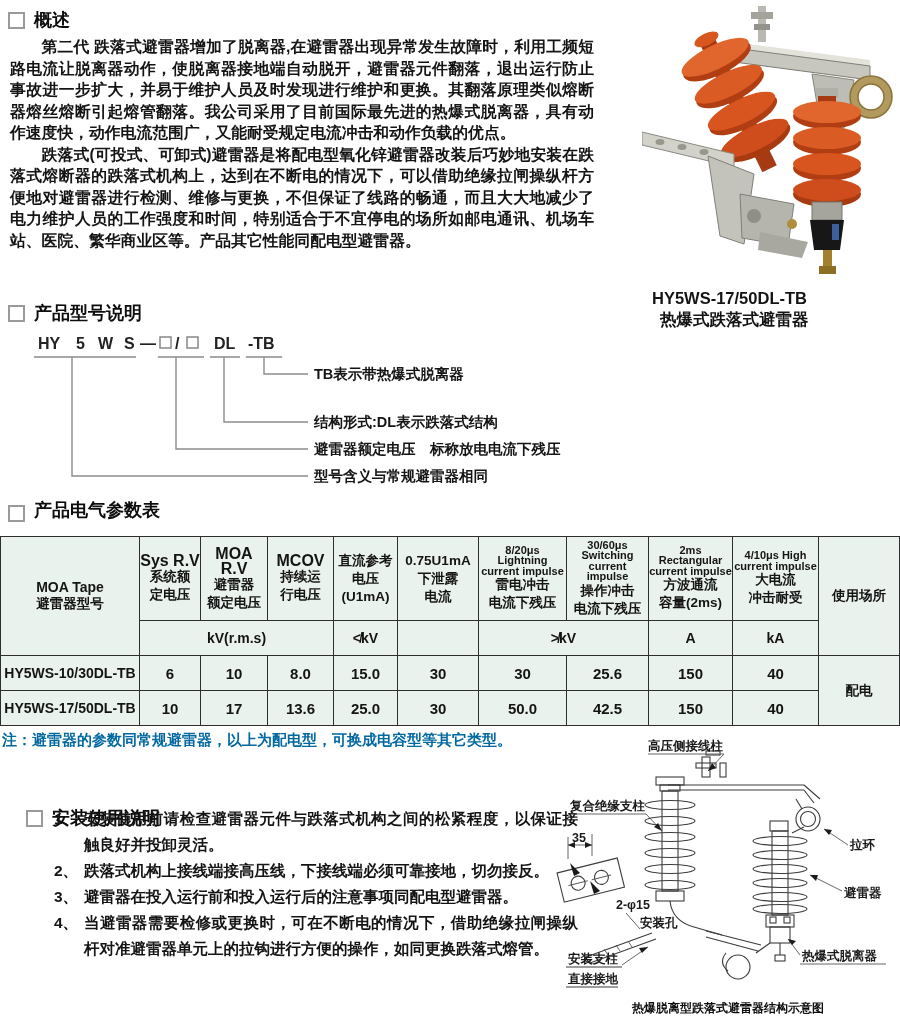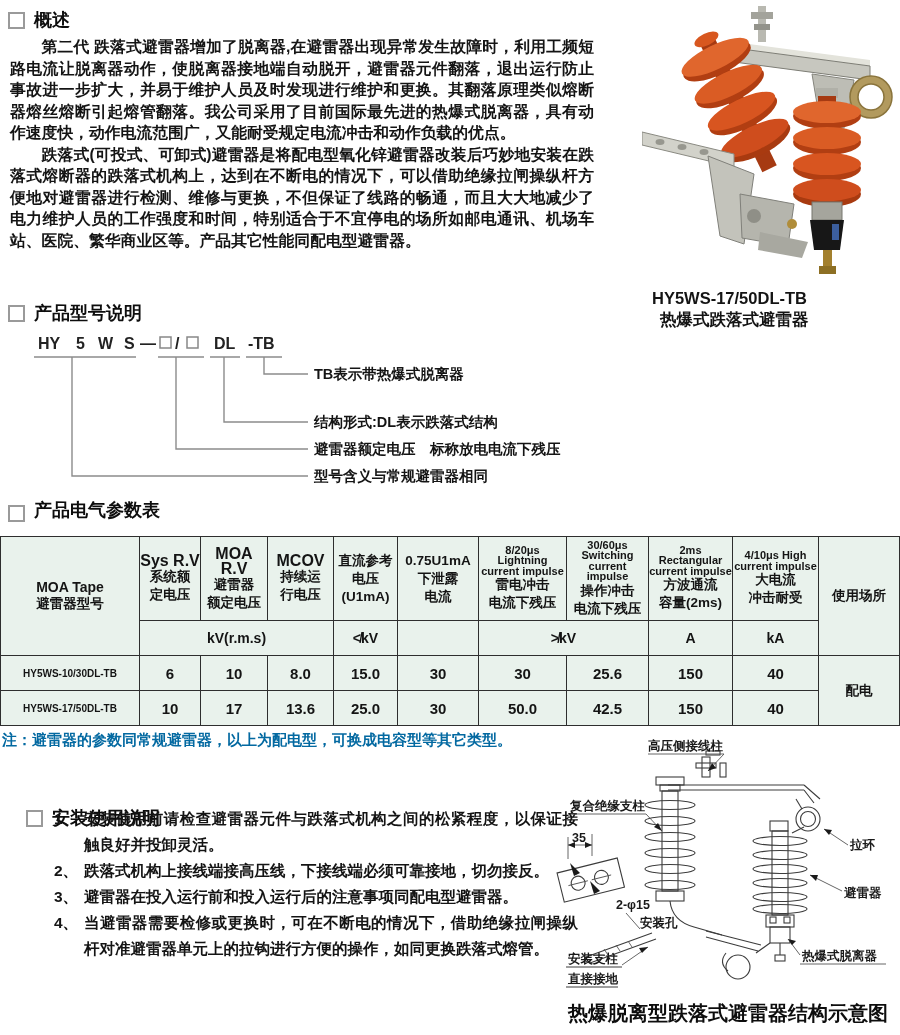--- a/index.html
+++ b/index.html
@@ -27,38 +27,38 @@
   
   .params-table{position:absolute;left:0;top:536px;width:899px;border-collapse:collapse;
                 background:#e9f2ec;table-layout:fixed;}
   .params-table td{border:1px solid #2e2e2e;text-align:center;vertical-align:middle;
                    padding:0;font-weight:600;color:#141414;}
   .hcn{font-size:13.5px;line-height:18px;}
   .hen{font-size:16px;line-height:15px;}
   .hens{font-size:11px;line-height:10.5px;font-weight:600;}
   .unit-cell{font-size:14px;height:34px;}
   .data-cell{font-size:15px;}
-  .model-cell{font-size:10px;}
+  .model-cell{font-size:14px;}
   .row-h{height:35px;}
   .note{position:absolute;left:2px;top:731px;font-size:15px;font-weight:600;color:#0369a1;}
   
   .install-list{position:absolute;left:54px;top:806px;width:524px;font-size:15.5px;
                 line-height:26px;font-weight:600;color:#141414;}
   .install-item{display:flex;}
   .install-item .num{flex:0 0 30px;}
   .install-item .txt{flex:1;text-align:justify;}
   
   .diagram-svg{position:absolute;left:556px;top:733px;width:344px;height:262px;}
   .diagram-svg text{font-family:"Liberation Sans","DejaVu Sans",sans-serif;
                     font-size:12.5px;font-weight:700;fill:#1a1a1a;}
   .d-line{stroke:#3c3c3c;stroke-width:1.1;fill:none;}
   .d-thin{stroke:#555;stroke-width:0.9;fill:none;}
   .d-arrow{fill:#1a1a1a;stroke:none;}
   .diagram-caption{position:absolute;left:556px;top:1000px;width:344px;text-align:center;
-                   font-size:20px;font-weight:700;color:#0d0d0d;}
+                   font-size:12px;font-weight:700;color:#0d0d0d;}
 </style>
 </head>
 <body>
 
 <div class="page">
 
   <div class="sec-header" style="left:8px;top:8px;">
     <span class="sec-box"></span>
     <span>概述</span>
   </div>

